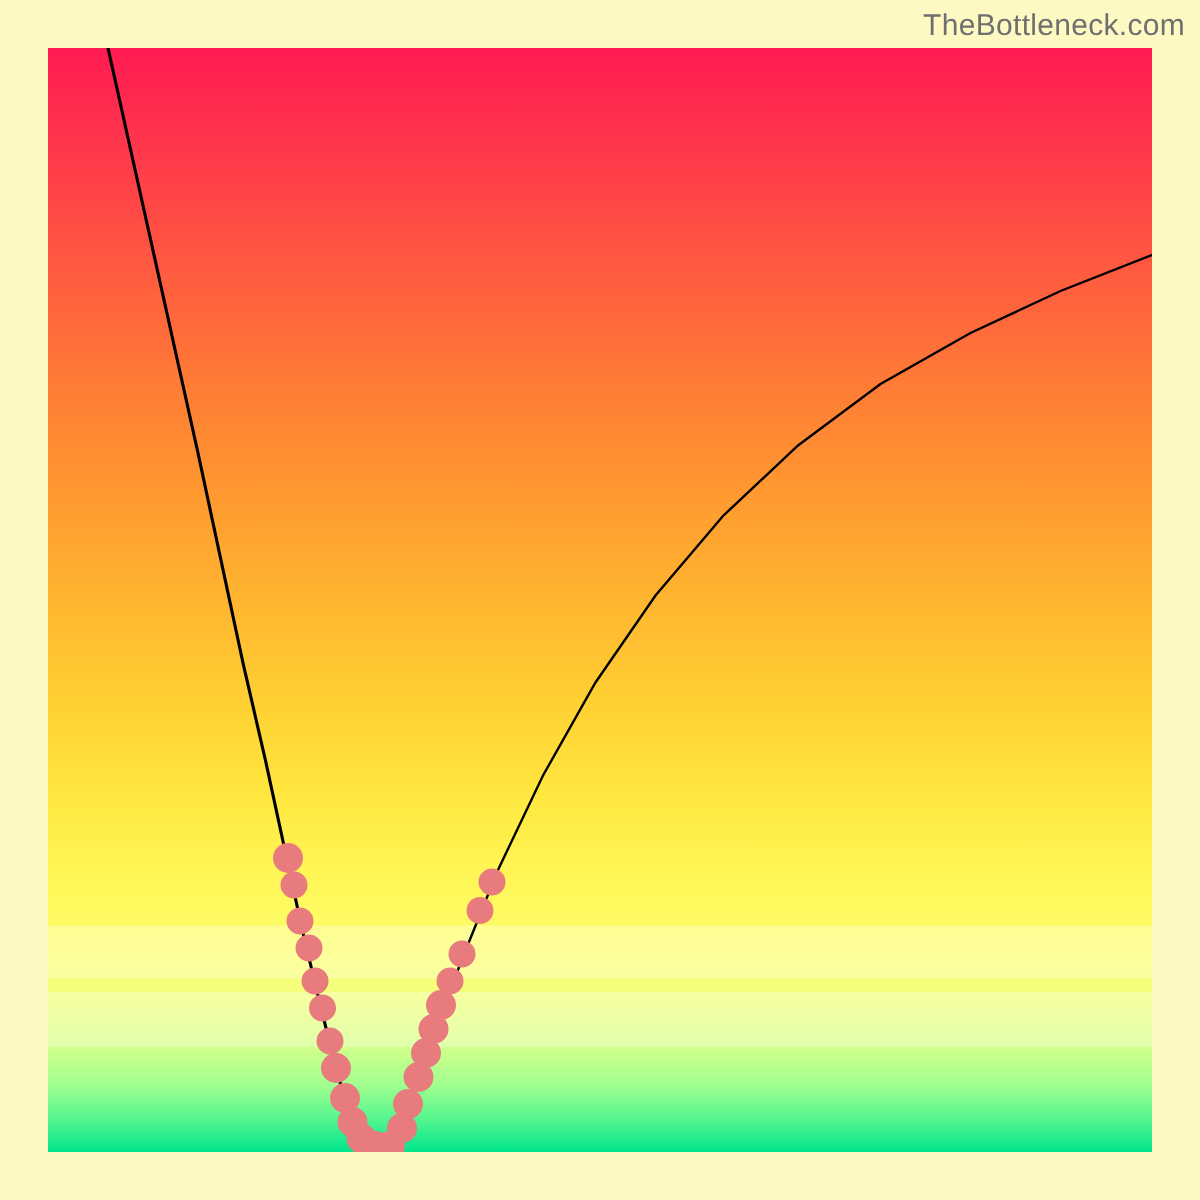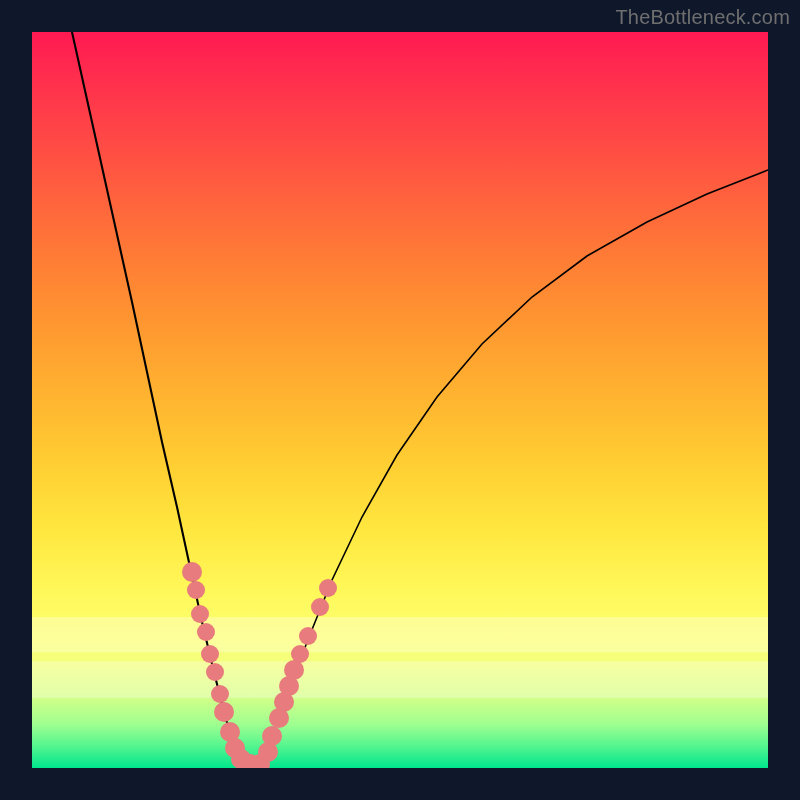--- a/index.html
+++ b/index.html
@@ -9,21 +9,21 @@
     height: 800px;
     background: #000;
     overflow: hidden;
   }
   .frame {
     position: absolute;
     left: 0;
     top: 0;
     width: 800px;
     height: 800px;
-    background: #0f172a;
+    background: #fef9c3;
   }
   .plot {
     position: absolute;
     left: 32px;
     top: 32px;
     width: 736px;
     height: 736px;
     background: linear-gradient(to bottom,
       #ff1a52 0%,
       #ff3a4a 10%,

